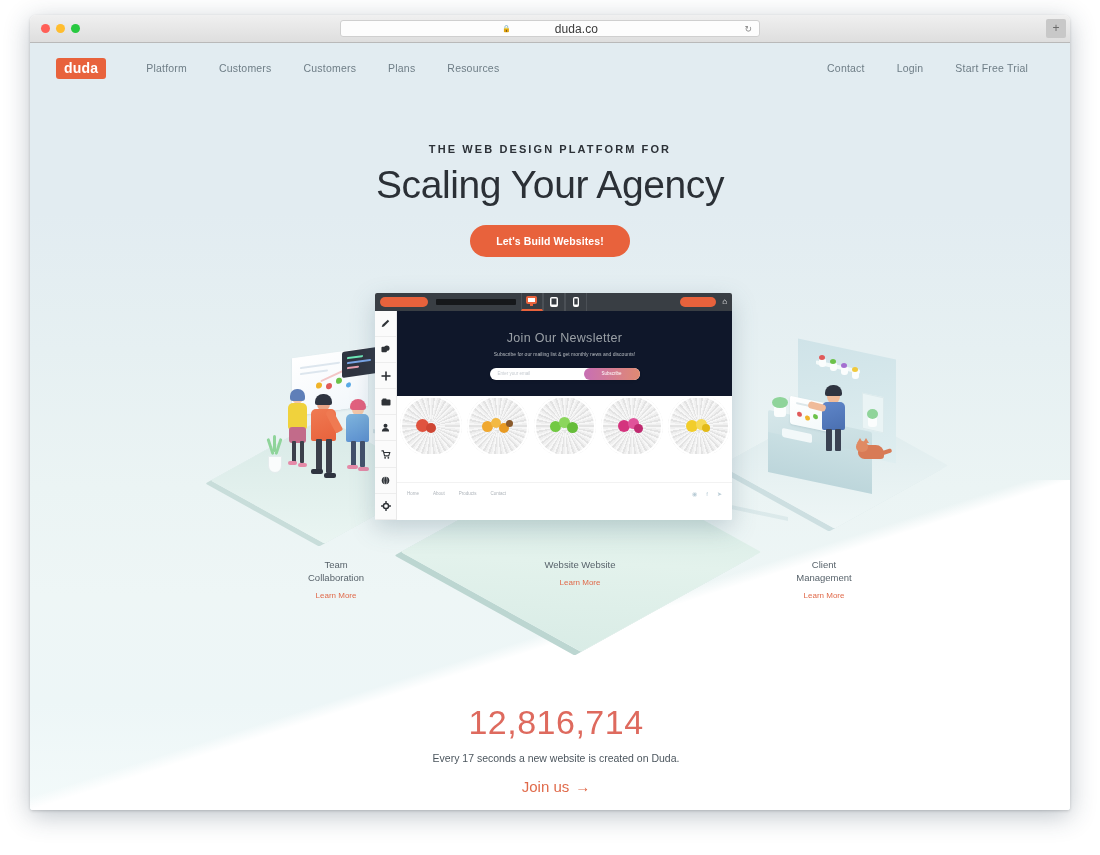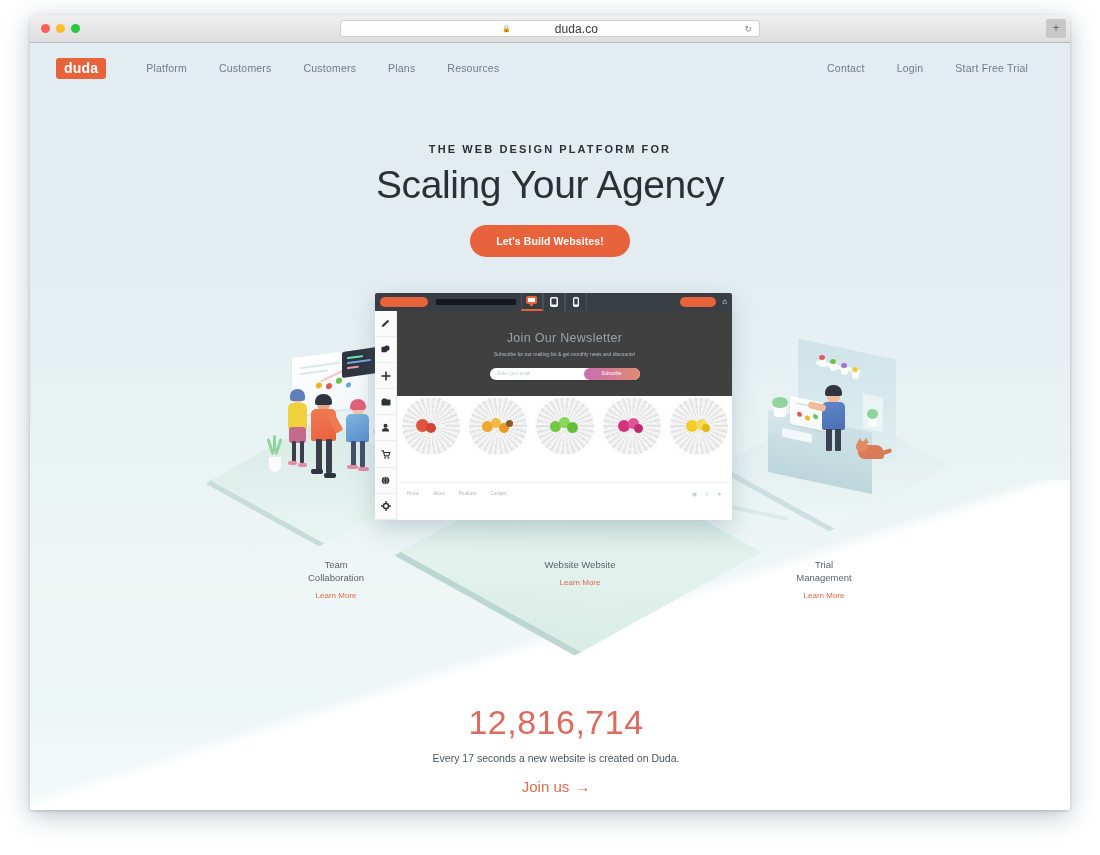--- a/index.html
+++ b/index.html
@@ -325,21 +325,21 @@
   .side-ico {
     height: 26.1px;
     display: flex; align-items: center; justify-content: center;
     border-bottom: 1px solid #ededed;
     color: #2e3237;
   }
   .side-ico svg { display: block; }
 
   .bld-canvas { flex: 1; position: relative; background: #fff; overflow: hidden; }
   .news-sec {
-    background: #404040;
+    background: #0f172a;
     padding: 20px 0 16px;
     text-align: center;
   }
   .news-title { font-size: 12.5px; color: #9aa0a6; letter-spacing: .3px; }
   .news-sub { font-size: 5px; color: #b7bcc1; margin-top: 5px; line-height: 1.9; }
   .news-form {
     margin: 8px auto 0;
     width: 150px; height: 12px;
     background: #fff;
     border-radius: 7px;
@@ -720,21 +720,21 @@
     <div class="feat feat-left">
       <div class="feat-title" style="white-space:pre-line;">Team
 Collaboration</div>
       <div class="feat-link">Learn More</div>
     </div>
     <div class="feat feat-center">
       <div class="feat-title" style="white-space:pre-line;">Website Website</div>
       <div class="feat-link">Learn More</div>
     </div>
     <div class="feat feat-right">
-      <div class="feat-title" style="white-space:pre-line;">Trial
+      <div class="feat-title" style="white-space:pre-line;">Client
 Management</div>
       <div class="feat-link">Learn More</div>
     </div>
 
     <div class="stats">
       <div class="stat-num">12,816,714</div>
       <div class="stat-sub">Every 17 seconds a new website is created on Duda.</div>
       <div class="stat-link">
         <span>Join us</span><span class="arrow">→</span>
       </div>

